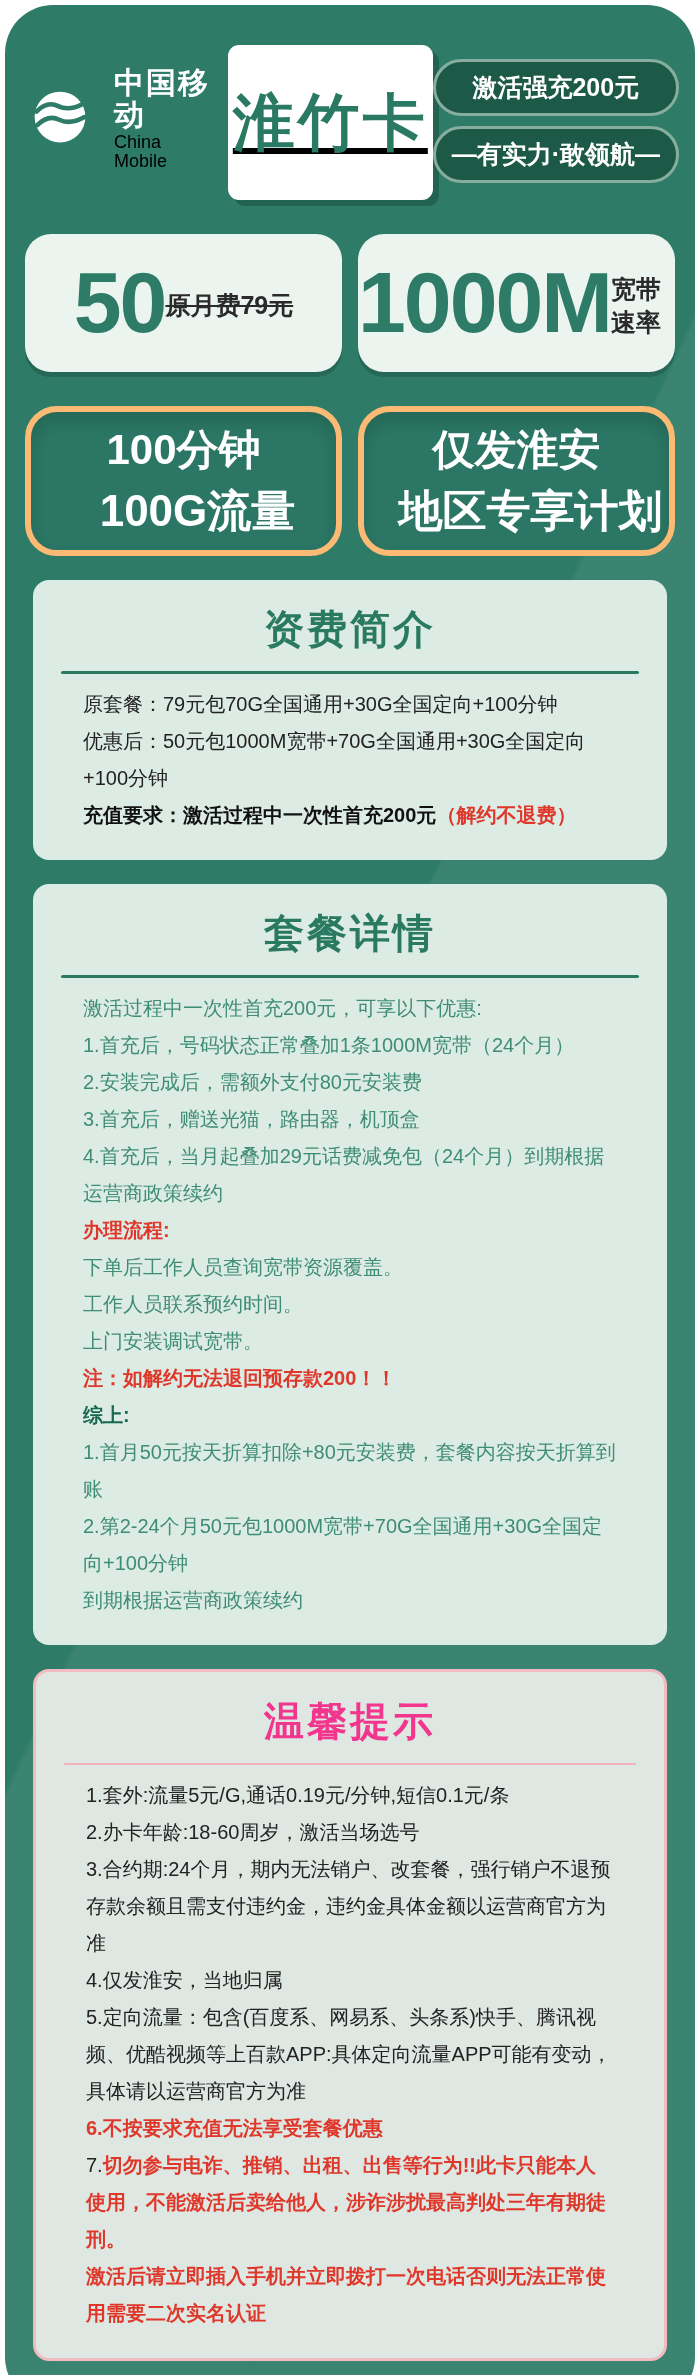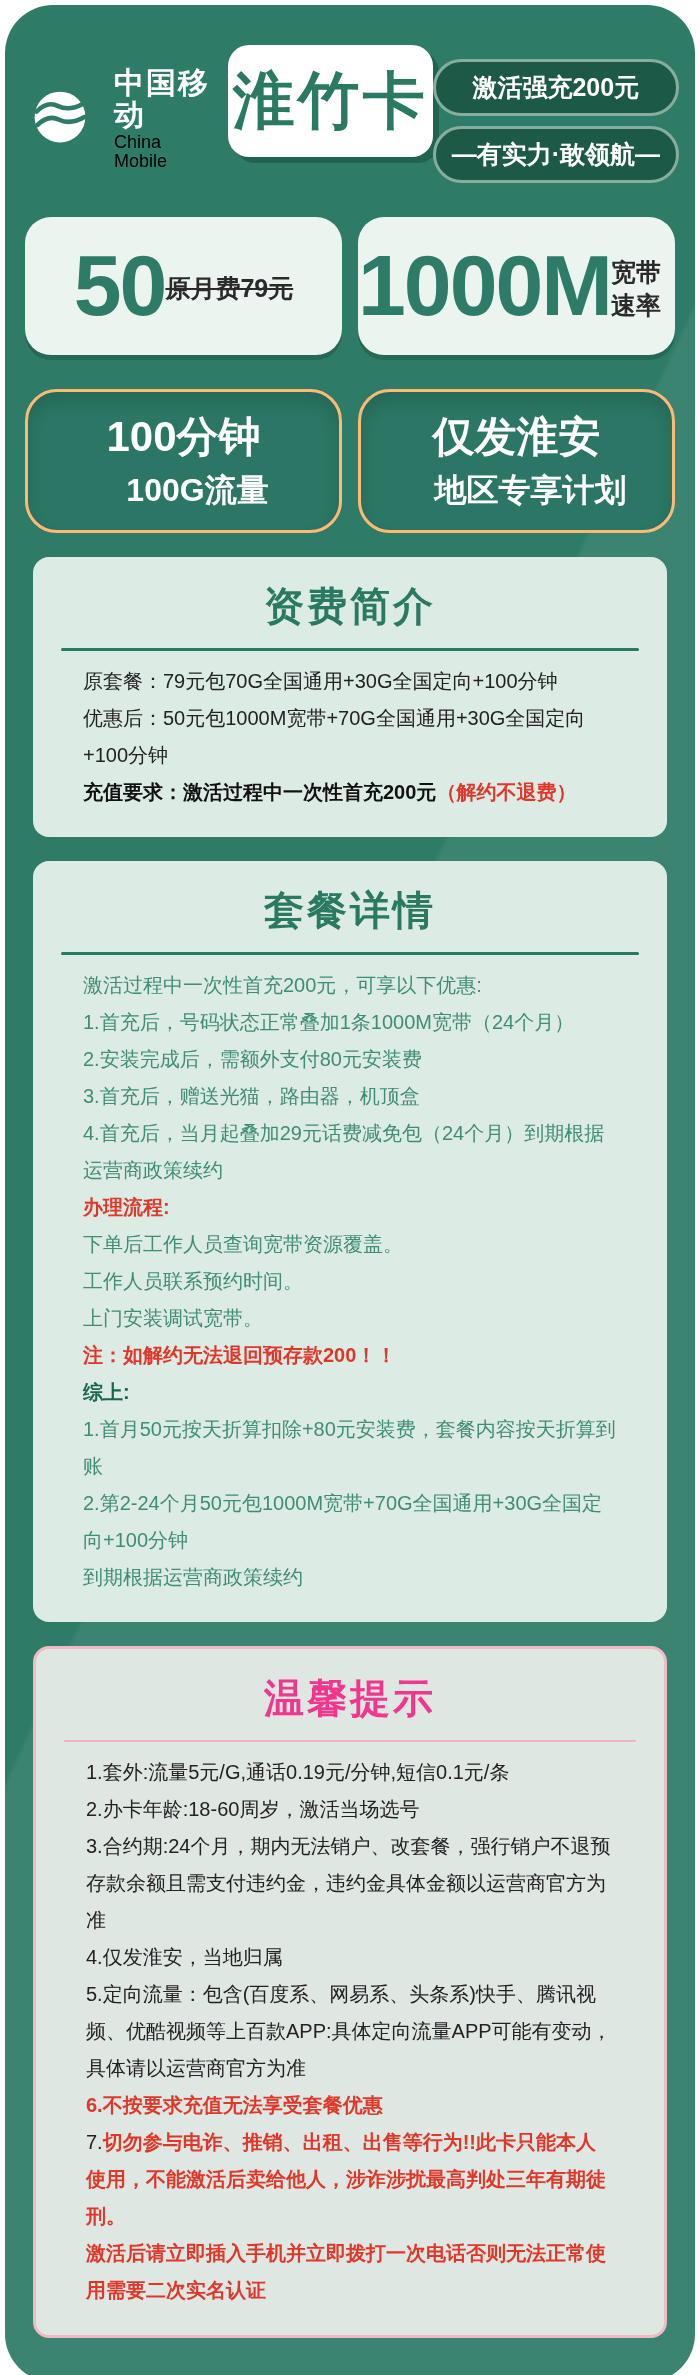--- a/index.html
+++ b/index.html
@@ -14,49 +14,50 @@
     background:linear-gradient(115deg, rgba(255,255,255,0) 46%, rgba(255,255,255,0.06) 46.3%);
     pointer-events:none;
   }
   
   .header { position:relative; display:flex; align-items:flex-start; padding:40px 16px 0 26px; }
   .logo { display:flex; align-items:center; gap:25px; margin-top:22px; }
   .brand-text { display:flex; flex-direction:column; line-height:1.05; }
   .brand-cn { color:#ffffff; font-size:30px; font-weight:700; letter-spacing:2px; }
   .brand-en { color:#000000; font-size:18px; margin-top:3px; }
   .title-card {
-    width:236px; height:112px; margin-left:14px; background:#ffffff; border-radius:21px;
+    width:236px; height:155px; margin-left:14px; background:#ffffff; border-radius:11px;
     display:flex; align-items:center; justify-content:center;
     box-shadow:6px 6px 0 rgba(21,66,53,.45);
+    text-decoration:underline;
   }
   .title-card span { font-size:62px; font-weight:800; color:#2a7a63; letter-spacing:3px; }
   .badges { display:flex; flex-direction:column; gap:10px; margin-left:auto; margin-top:14px; }
   .badge {
     box-sizing:border-box; min-width:198px; height:57px; padding:0 16px;
     background:#1c5a47; border:3px solid #86ad9e; border-radius:34px;
     color:#ffffff; font-weight:700; font-size:25px;
     display:flex; align-items:center; justify-content:center; white-space:nowrap;
   }
   
   .row { position:relative; display:flex; gap:16px; margin:34px 20px 0; }
   .stat-card {
     flex:1; height:138px; background:#ecf4f0; border-radius:26px;
     display:flex; flex-direction:row; align-items:center; justify-content:center;
     box-shadow:0 5px 0 rgba(18,55,44,.28); overflow:hidden;
   }
   .stat-value { font-size:86px; font-weight:800; color:#2e7c68; line-height:.95; letter-spacing:-2px; white-space:nowrap; }
   .stat-label { font-size:25px; font-weight:700; color:#2a2a2a; margin-top:5px; }
   .strike { text-decoration:line-through; }
   .feature-card {
-    flex:1; height:138px; background:#2b7664; border:3px solid #fdba74; border-radius:32px;
+    flex:1; height:138px; background:#2b7664; border:6px solid #fdba74; border-radius:32px;
     display:flex; flex-direction:column; align-items:center; justify-content:center;
     color:#ffffff; box-shadow:inset 0 10px 16px rgba(0,0,0,.12);
   }
   .f1 { font-size:42px; font-weight:800; }
-  .f2 { font-size:32px; font-weight:800; margin-top:4px;margin-left:28px; }
+  .f2 { font-size:44px; font-weight:800; margin-top:4px;margin-left:28px; }
   
   .section {
     position:relative; margin:24px 28px 0; background:#dcebe4; border-radius:16px;
     padding:22px 26px 26px; box-sizing:border-box;
   }
   .section.tips { background:#dee7e2; border:3px solid #f2bac1; }
   .sec-title { text-align:center; font-size:40px; font-weight:800; color:#2a7a62; letter-spacing:3px; }
   .tips .sec-title { color:#f2368e; }
   .sec-rule { height:3px; background:#2a7a62; border-radius:2px; margin:14px 2px 12px; }
   .tips .sec-rule { background:#f0b3bd; height:2px; }

